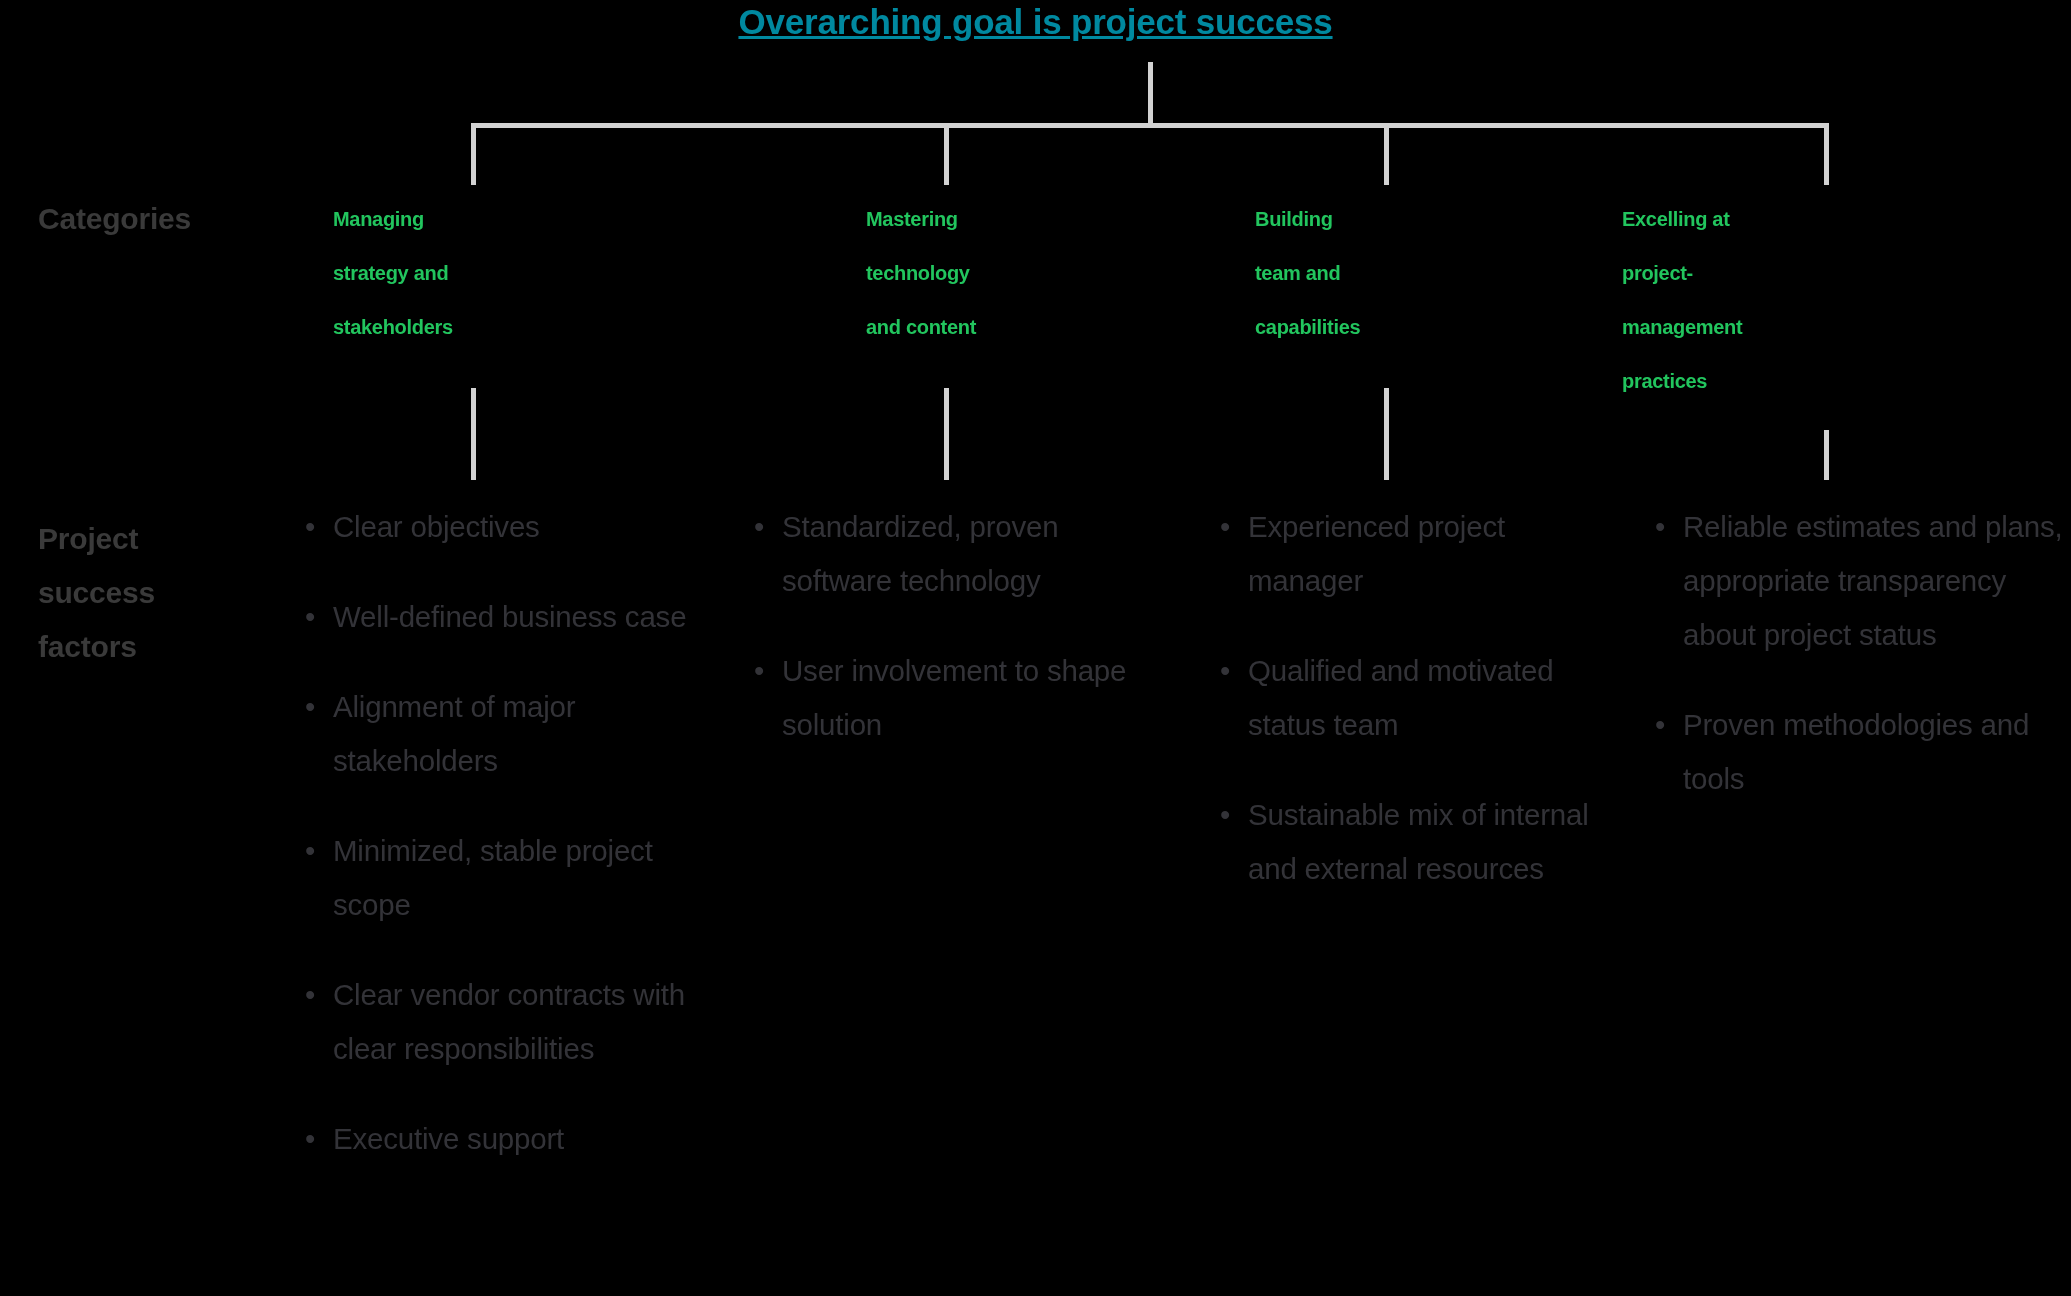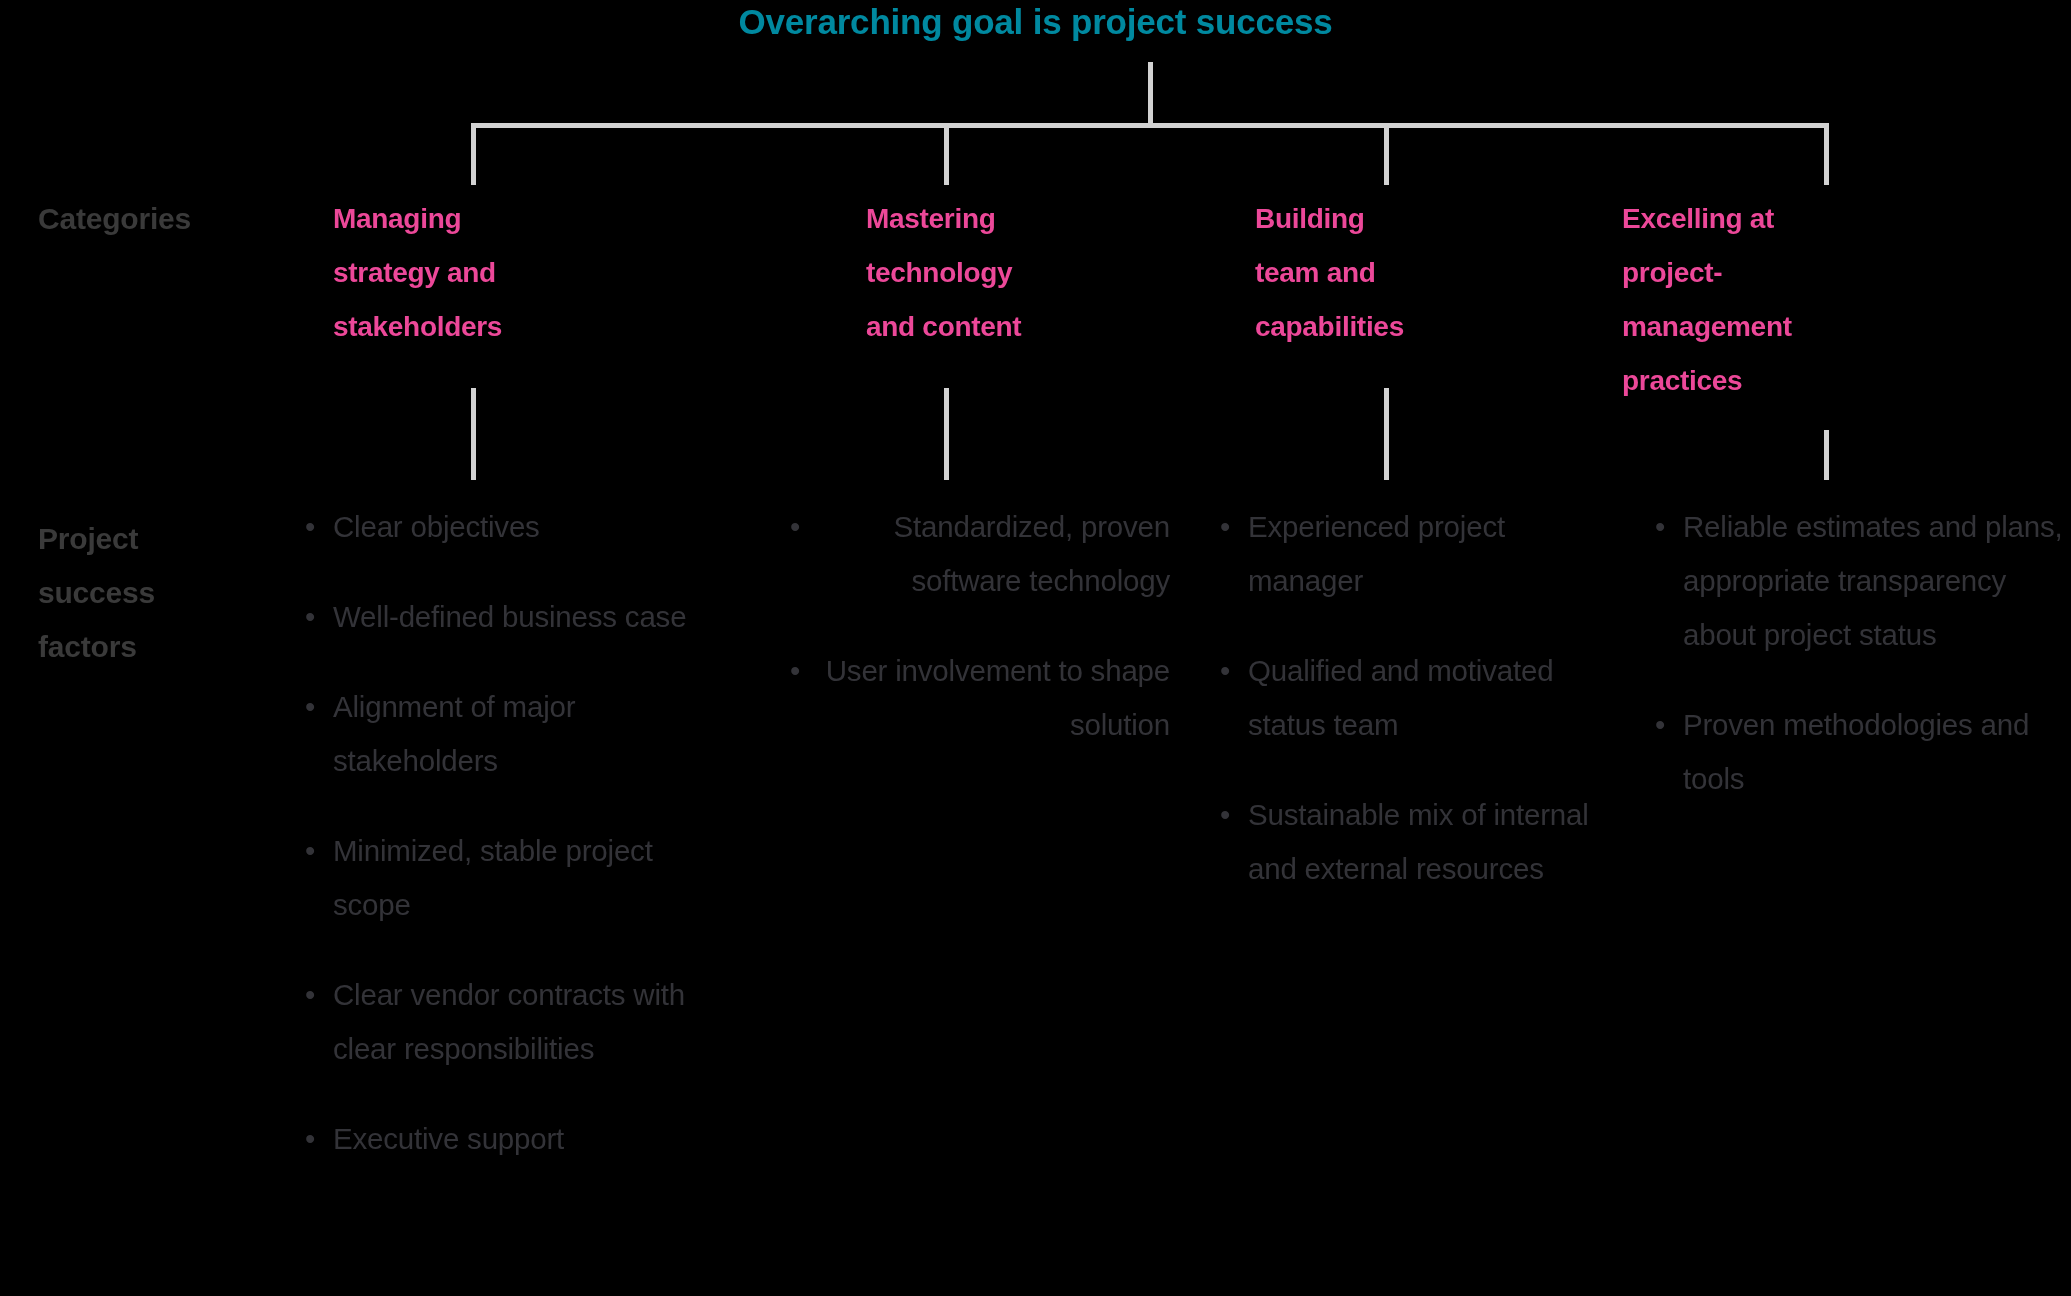--- a/index.html
+++ b/index.html
@@ -26,20 +26,21 @@
     position: absolute;
     left: 0;
     top: 2px;
     width: 2071px;
     text-align: center;
     color: #0089A0;
     font-size: 35px;
     font-weight: 700;
     letter-spacing: -0.2px;
     white-space: nowrap;
+    text-decoration: underline;
   }
 
   
   .line {
     position: absolute;
     background: #D2D2D2;
   }
   .v-line { width: 5px; }
   .h-line { height: 5px; }
 
@@ -52,23 +53,23 @@
     line-height: 54px;
     letter-spacing: -0.2px;
     margin-left: 36px;
   }
   #label-categories { left: 2px; top: 192px; }
   #label-factors    { left: 2px; top: 512px; width: 250px; }
 
   
   .cat-head {
     position: absolute;
-    color: #ec4899;
+    color: #22c55e;
     font-weight: 700;
-    font-size: 28px;
+    font-size: 20px;
     line-height: 54px;
     letter-spacing: -0.3px;
     top: 192px;
   }
 
   
   .bullet-col {
     position: absolute;
     top: 500px;
   }
@@ -143,21 +144,21 @@
     </div>
 
   <div class="bullet-col" id="bullets-0" style="left:305px; width:430px;">
       <div class="bullet-item">Clear objectives</div>
       <div class="bullet-item">Well-defined business case</div>
       <div class="bullet-item">Alignment of major stakeholders</div>
       <div class="bullet-item">Minimized, stable project scope</div>
       <div class="bullet-item">Clear vendor contracts with clear responsibilities</div>
       <div class="bullet-item">Executive support</div>
     </div>
-  <div class="bullet-col" id="bullets-1" style="left:790px; width:380px;text-align:right;">
+  <div class="bullet-col" id="bullets-1" style="left:754px; width:380px;">
       <div class="bullet-item">Standardized, proven software technology</div>
       <div class="bullet-item">User involvement to shape solution</div>
     </div>
   <div class="bullet-col" id="bullets-2" style="left:1220px; width:390px;">
       <div class="bullet-item">Experienced project manager</div>
       <div class="bullet-item">Qualified and motivated status team</div>
       <div class="bullet-item">Sustainable mix of internal and external resources</div>
     </div>
   <div class="bullet-col" id="bullets-3" style="left:1655px; width:416px;">
       <div class="bullet-item">Reliable estimates and plans, appropriate transparency about project status</div>

